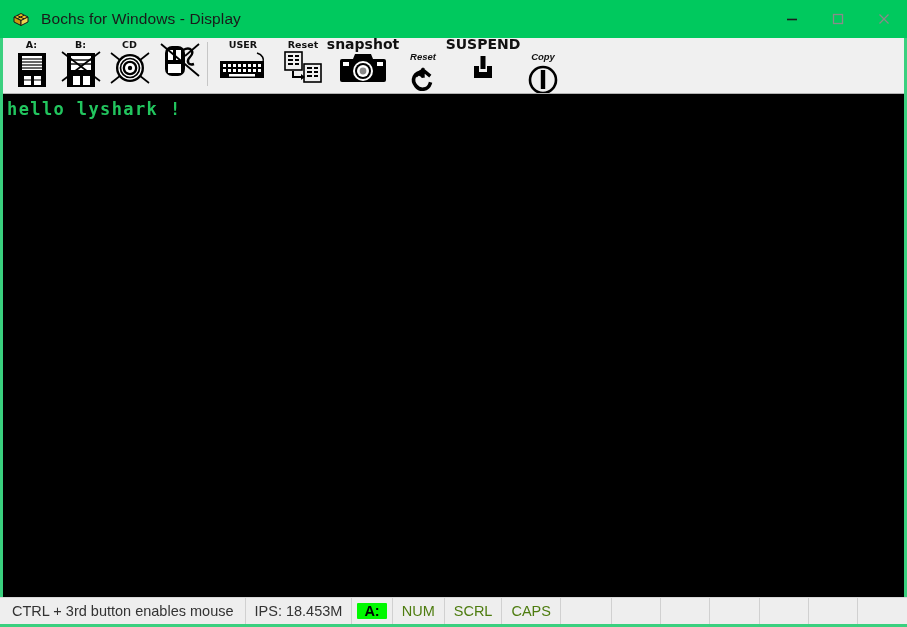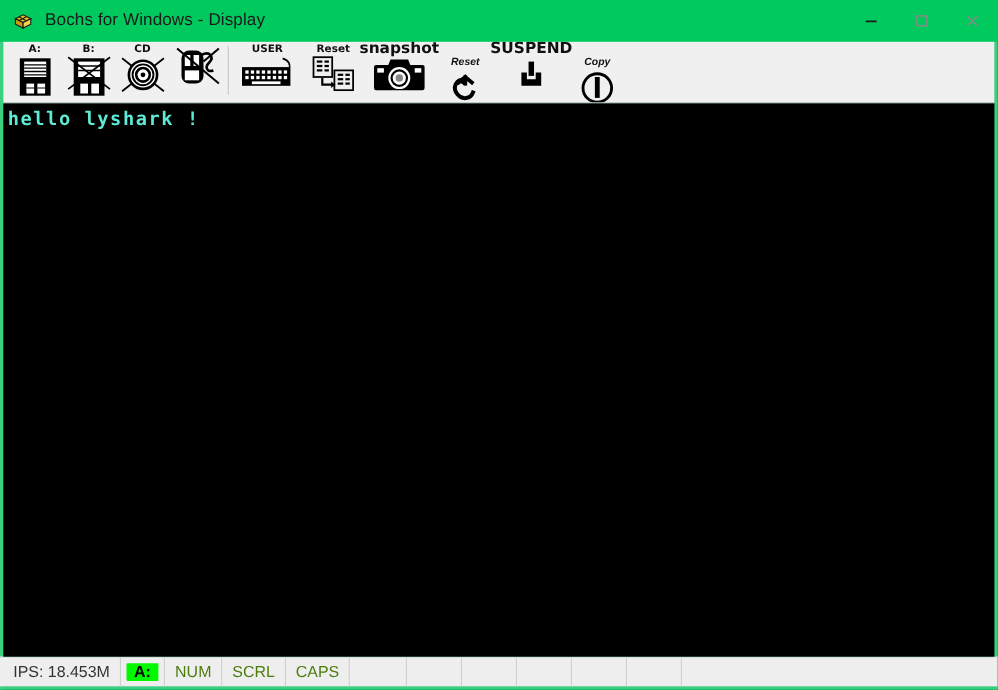--- a/index.html
+++ b/index.html
@@ -72,21 +72,21 @@
 
   
   #display {
     flex:1 1 auto;
     background:#000;
     position:relative;
     overflow:hidden;
   }
   #term-line {
     position:absolute; left:4px; top:5px;
-    color:#5eead4;
+    color:#22c55e;
     font-family:"DejaVu Sans Mono", monospace;
     font-size:17px; font-weight:700;
     letter-spacing:1.4px;
     white-space:pre;
   }
 
   
   #statusbar {
     flex:0 0 27px; height:27px;
     background:#eeeeee;
@@ -327,20 +327,21 @@
       </span>
     </div>
 
   </div>
 
   <div id="display">
     <div id="term-line">hello lyshark !</div>
   </div>
 
   <div id="statusbar">
+    <div class="sb-cell msg">CTRL + 3rd button enables mouse</div>
     <div class="sb-cell">IPS: 18.453M</div>
     <div class="sb-wrap-active">
       <div class="sb-cell active">A:</div>
     </div>
     <div class="sb-cell dim">NUM</div>
     <div class="sb-cell dim">SCRL</div>
     <div class="sb-cell dim">CAPS</div>
     <div class="sb-cell sb-spacer" style="width:52px"></div>
     <div class="sb-cell sb-spacer" style="width:50px"></div>
     <div class="sb-cell sb-spacer" style="width:50px"></div>

